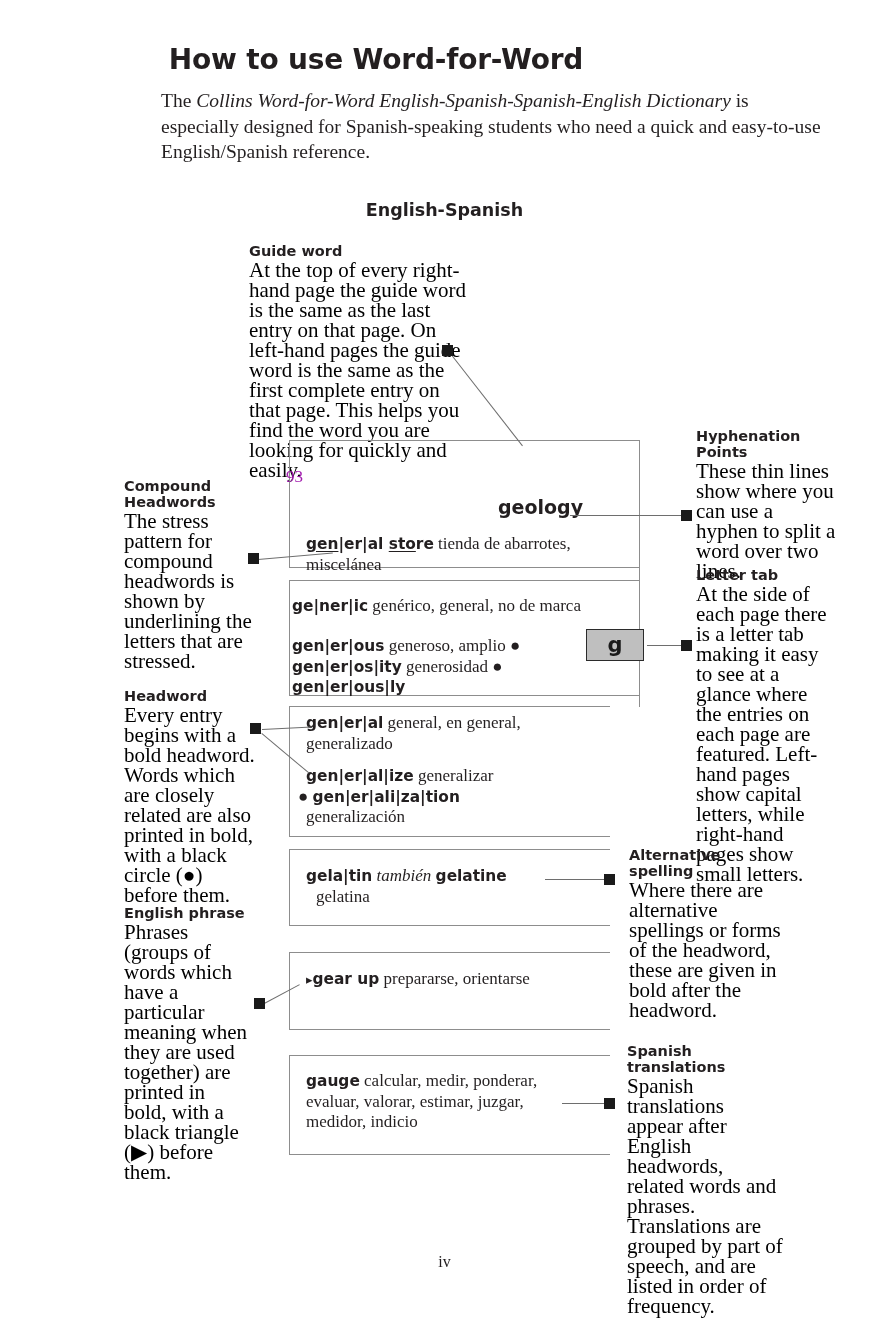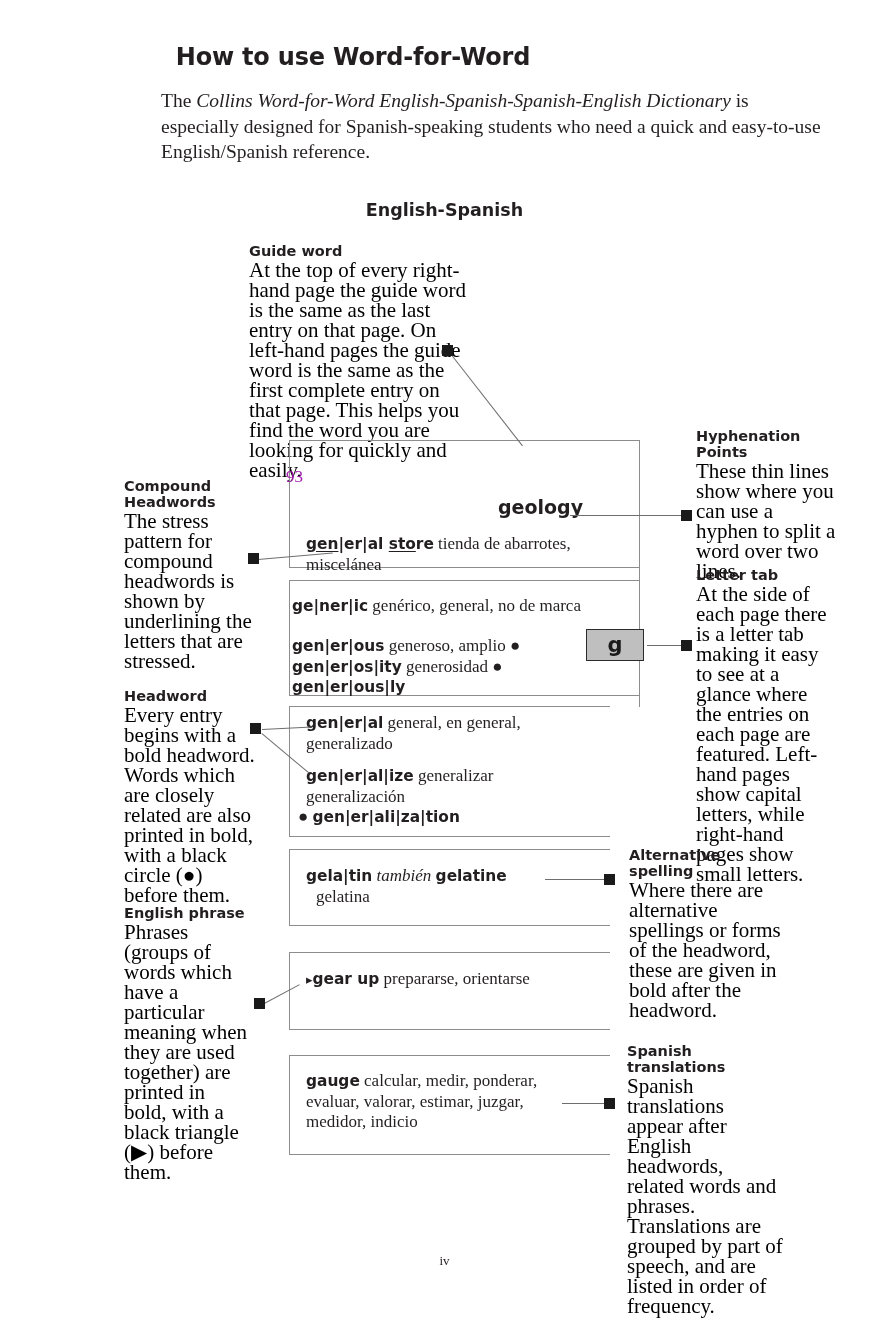--- a/index.html
+++ b/index.html
@@ -9,21 +9,21 @@
     font-family:"Liberation Serif",serif;
     color:#231f20;
     overflow:hidden;
   }
   .page{position:absolute;inset:0;}
 
   
   #main-title{
     position:absolute;left:0;top:43px;width:706px;text-align:center;
     font-family:"DejaVu Sans",sans-serif;font-weight:bold;
-    font-size:24px;letter-spacing:-0.2px;color:#231f20;
+    font-size:28px;letter-spacing:-0.2px;color:#231f20;padding-left:23px;
   }
   #intro{
     position:absolute;left:161px;top:88px;width:660px;
     font-size:19.5px;line-height:25.5px;color:#231f20;
   }
   #intro .it{font-style:italic;}
   #section-title{
     position:absolute;left:0;top:200px;width:889px;text-align:center;
     font-family:"DejaVu Sans",sans-serif;font-weight:bold;font-size:17.5px;
   }
@@ -86,21 +86,21 @@
     display:flex;align-items:center;justify-content:center;
     font-family:"DejaVu Sans",sans-serif;font-weight:bold;font-size:21px;color:#1a1a1a;
   }
 
   
   .sq{position:absolute;width:11px;height:11px;background:#1a1a1a;}
   .lead{position:absolute;background:#6e6e6e;height:1px;transform-origin:0 0;}
 
   #footer{
     position:absolute;left:0;top:1253px;width:889px;text-align:center;
-    font-size:13px;color:#231f20;
+    font-size:16px;color:#231f20;
   }
 </style>
 </head>
 <body>
 
 <div class="page">
 
   <div id="main-title">How to use Word-for-Word</div>
 
   <div id="intro"><span>The </span><span class="it">Collins Word-for-Word English-Spanish-Spanish-English Dictionary</span><span> is especially designed for Spanish-speaking students who need a quick and easy-to-use English/Spanish reference.</span></div>
@@ -169,22 +169,22 @@
   </div>
   <div class="entry" style="left:306px;top:713px;width:280px;">
     <b>gen|er|al</b><span> general, en general, generalizado</span>
   </div>
 
   <div class="entry" style="left:292px;top:636px;width:285px;">
     <b>gen|er|ous</b><span> generoso, amplio </span><span>● </span><b>gen|er|os|ity</b><span> generosidad </span><span>● </span><b>gen|er|ous|ly</b>
   </div>
   <div class="entry" style="left:306px;top:766px;width:280px;">
     <b>gen|er|al|ize</b><span> generalizar</span>
+    <span style="display:block;margin-left:-8px;"><span>● </span><b>gen|er|ali|za|tion</b></span>
     <span style="display:block;"> generalización</span>
-    <span style="display:block;margin-left:-8px;"><span>● </span><b>gen|er|ali|za|tion</b></span>
   </div>
 
   <div class="entry" style="left:306px;top:866px;width:280px;">
     <b>gela|tin</b><span> </span><i>también</i><span> </span><b>gelatine</b>
     <span style="display:block;margin-left:10px;">gelatina</span>
   </div>
 
   <div class="entry" style="left:306px;top:969px;width:280px;">
     <span style="font-size:13px;">▸</span><b>gear up</b><span> prepararse, orientarse</span>
   </div>

